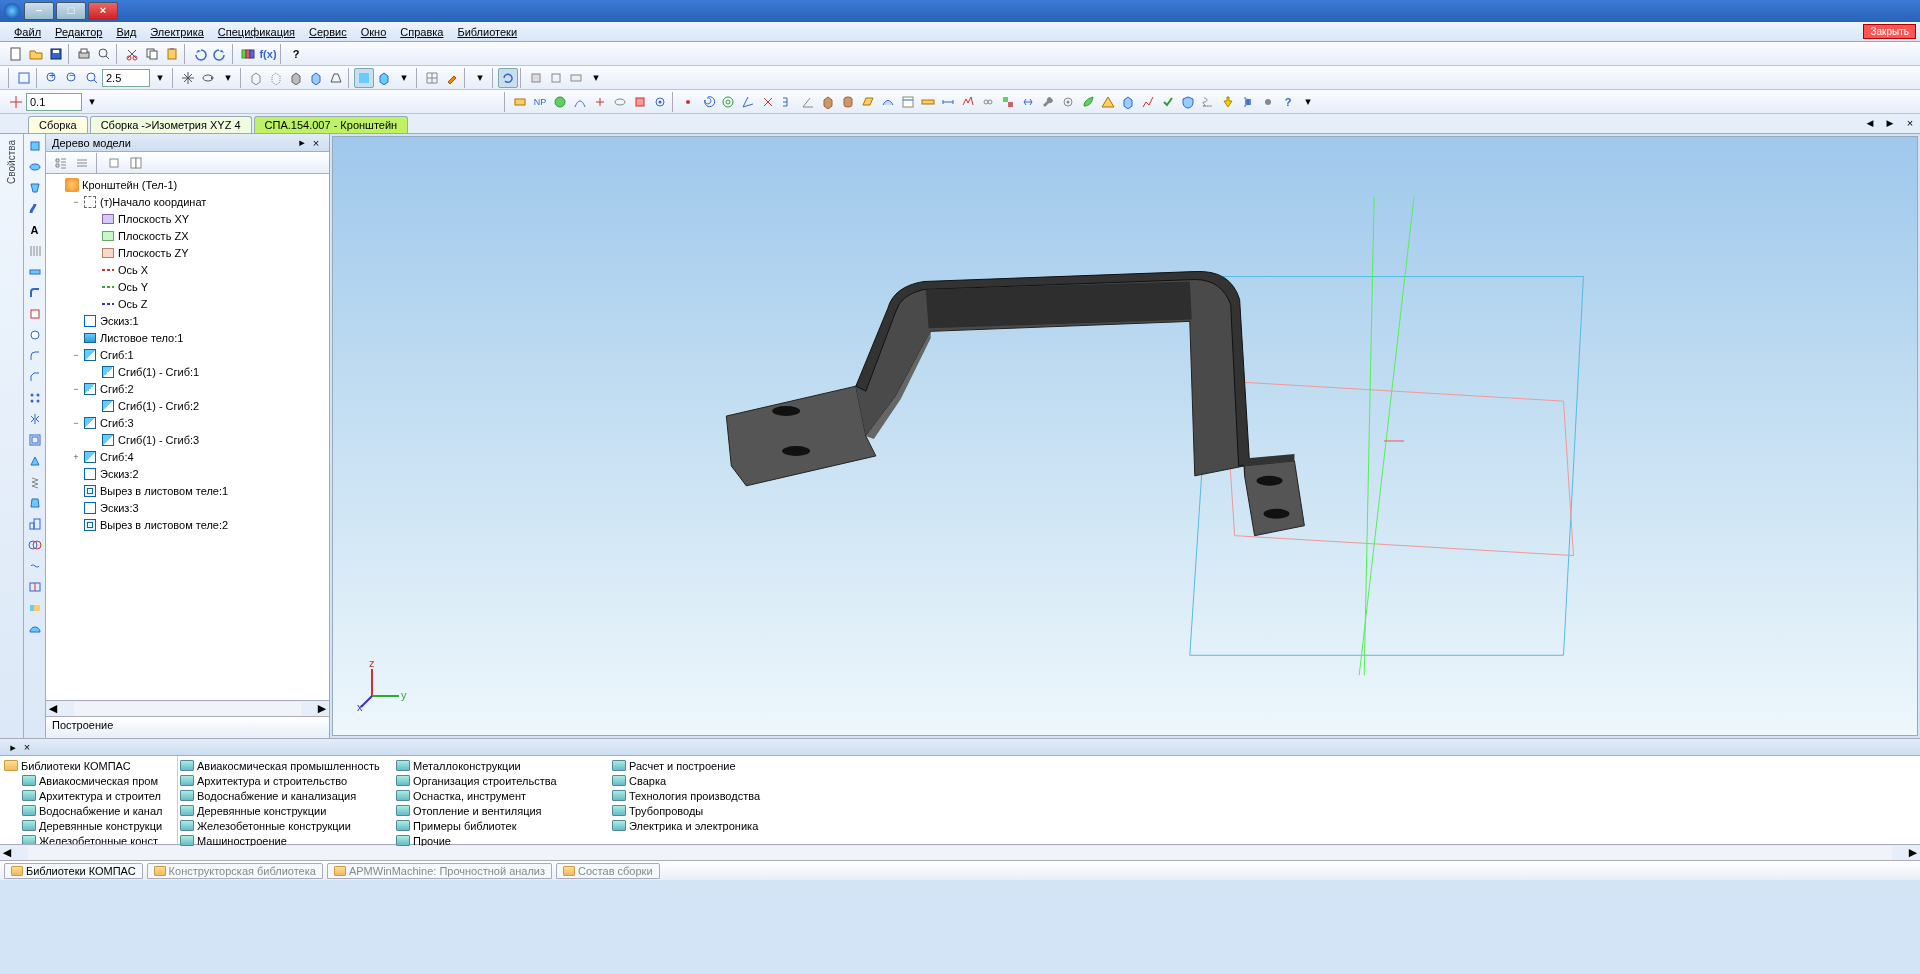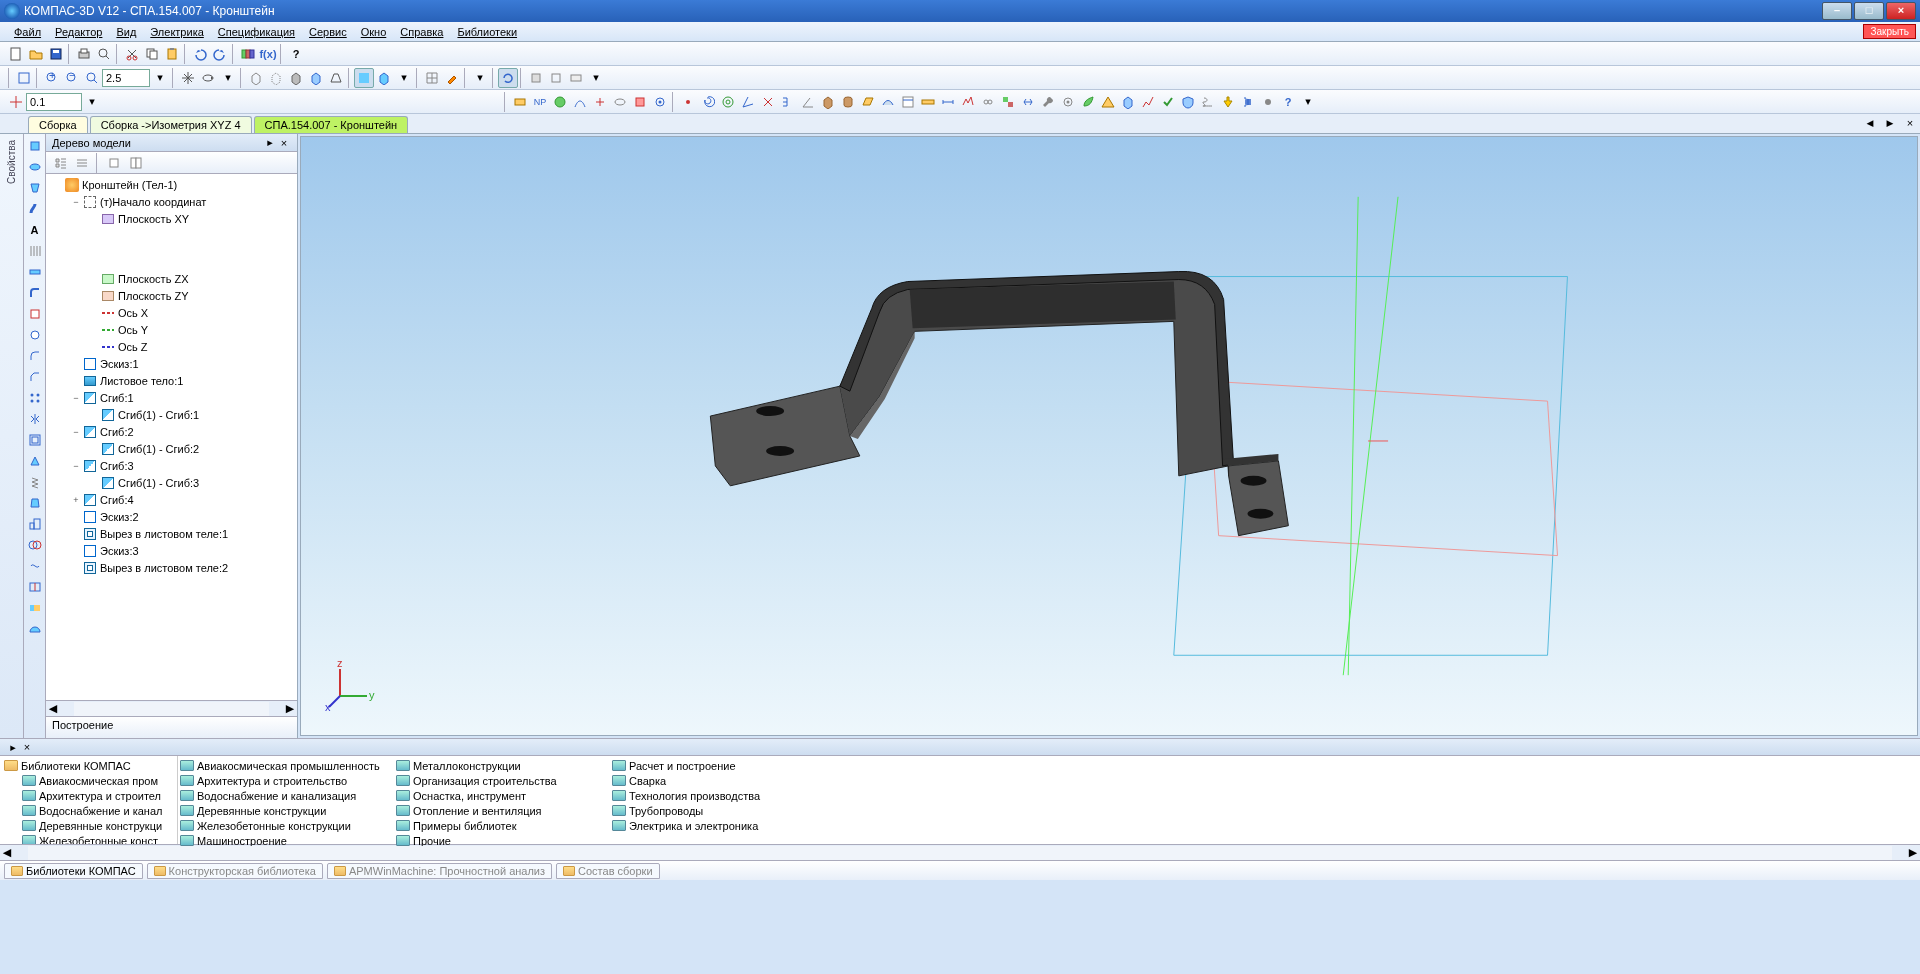--- a/index.html
+++ b/index.html
@@ -19,21 +19,21 @@
 .tbtn svg { width:14px; height:14px; }
 .tsep { width:4px; height:20px; border-left:1px solid #aab; margin:0 2px; }
 .tinput { height:18px; border:1px solid #7a9; background:#fff; padding:0 3px; width:48px; font-size:11px; }
 .tabs { height:20px; background:#e6eef9; display:flex; align-items:flex-end; padding-left:28px; border-bottom:1px solid #9ab; }
 .tab { padding:2px 10px; border:1px solid #9ab; border-bottom:none; margin-right:2px; background:#fffde0; cursor:pointer; border-radius:3px 3px 0 0; font-size:11px; }
 .tab.active { background:#bef264; font-weight:normal; }
 .tab.green { background:#f0fbe0;margin-top:24px; }
 .main { display:flex; height:604px; }
 .side-tools { width:24px; background:linear-gradient(#f0f6fd,#dce8f7); border-right:1px solid #aab; display:flex; flex-direction:column; align-items:center; padding-top:2px; gap:1px; }
 .side-label { writing-mode:vertical-rl; transform:rotate(180deg); font-size:10px; color:#445; padding:4px 0; cursor:pointer; }
-.tree-panel { width:252px; background:#f3f7fd; border-right:1px solid #9ab; display:flex; flex-direction:column; }
+.tree-panel { width:284px; background:#f3f7fd; border-right:1px solid #9ab; display:flex; flex-direction:column; }
 .tree-header { height:18px; background:linear-gradient(#e3edf9,#cdddf0); padding:0 6px; display:flex; align-items:center; border-bottom:1px solid #aab; }
 .tree-header .txt { flex:1; font-size:11px; }
 .tree-header .pin, .tree-header .x { width:14px; cursor:pointer; text-align:center; }
 .tree-tb { height:22px; background:linear-gradient(#fff,#e8eff9); border-bottom:1px solid #aab; display:flex; align-items:center; gap:2px; padding:0 4px; }
 .tree-body { flex:1; background:#fff; overflow:auto; padding:2px; }
 .tree-node { white-space:nowrap; height:17px; display:flex; align-items:center; cursor:pointer; }
 .tree-node .toggle { width:12px; text-align:center; color:#555; font-size:9px; }
 .tree-node .icon { width:16px; height:14px; margin-right:2px; display:inline-flex; align-items:center; justify-content:center; }
 .tree-status { height:22px; background:linear-gradient(#fff,#e8eff9); border-top:1px solid #aab; padding:2px 6px; }
 .viewport { flex:1; background:linear-gradient(180deg,#9fc8ec 0%, #c3def2 45%, #eef7fc 100%); position:relative; border:1px solid #9ab; margin:2px; }
@@ -66,21 +66,20 @@
 .i-cut { width:12px;height:12px;background:#e8f4ff;border:1px solid #169;position:relative;}
 .i-cut::after{content:"";position:absolute;inset:2px;background:#fff;border:1px solid #169;}
 .i-root { width:14px;height:14px;background:radial-gradient(#fc6,#e82);border-radius:2px;}
 .i-origin{width:12px;height:12px;border:1px dashed #666;}
 </style>
 </head>
 <body>
 
 <div class="titlebar">
   <div class="app-icon"></div>
-  <div class="title">КОМПАС-3D V12 - СПА.154.007 - Кронштейн</div>
   <div class="winbtns">
     <div class="winbtn">–</div>
     <div class="winbtn">□</div>
     <div class="winbtn close">×</div>
   </div>
 </div>
 <div class="close-label">Закрыть</div>
 
 <div class="menubar">
   <span><u>Файл</u></span>
@@ -683,21 +682,21 @@
           </span>
           <span>(т)Начало координат</span>
         </div>
         <div class="tree-node" style="padding-left: 40px;">
           <span class="toggle"></span>
           <span class="icon">
             <span class="i-plane xy"></span>
           </span>
           <span>Плоскость XY</span>
         </div>
-        <div class="tree-node" style="padding-left: 40px; margin-top: 43px;">
+        <div class="tree-node" style="padding-left: 40px;">
           <span class="toggle"></span>
           <span class="icon">
             <span class="i-plane zx"></span>
           </span>
           <span>Плоскость ZX</span>
         </div>
         <div class="tree-node" style="padding-left: 40px;">
           <span class="toggle"></span>
           <span class="icon">
             <span class="i-plane zy"></span>

